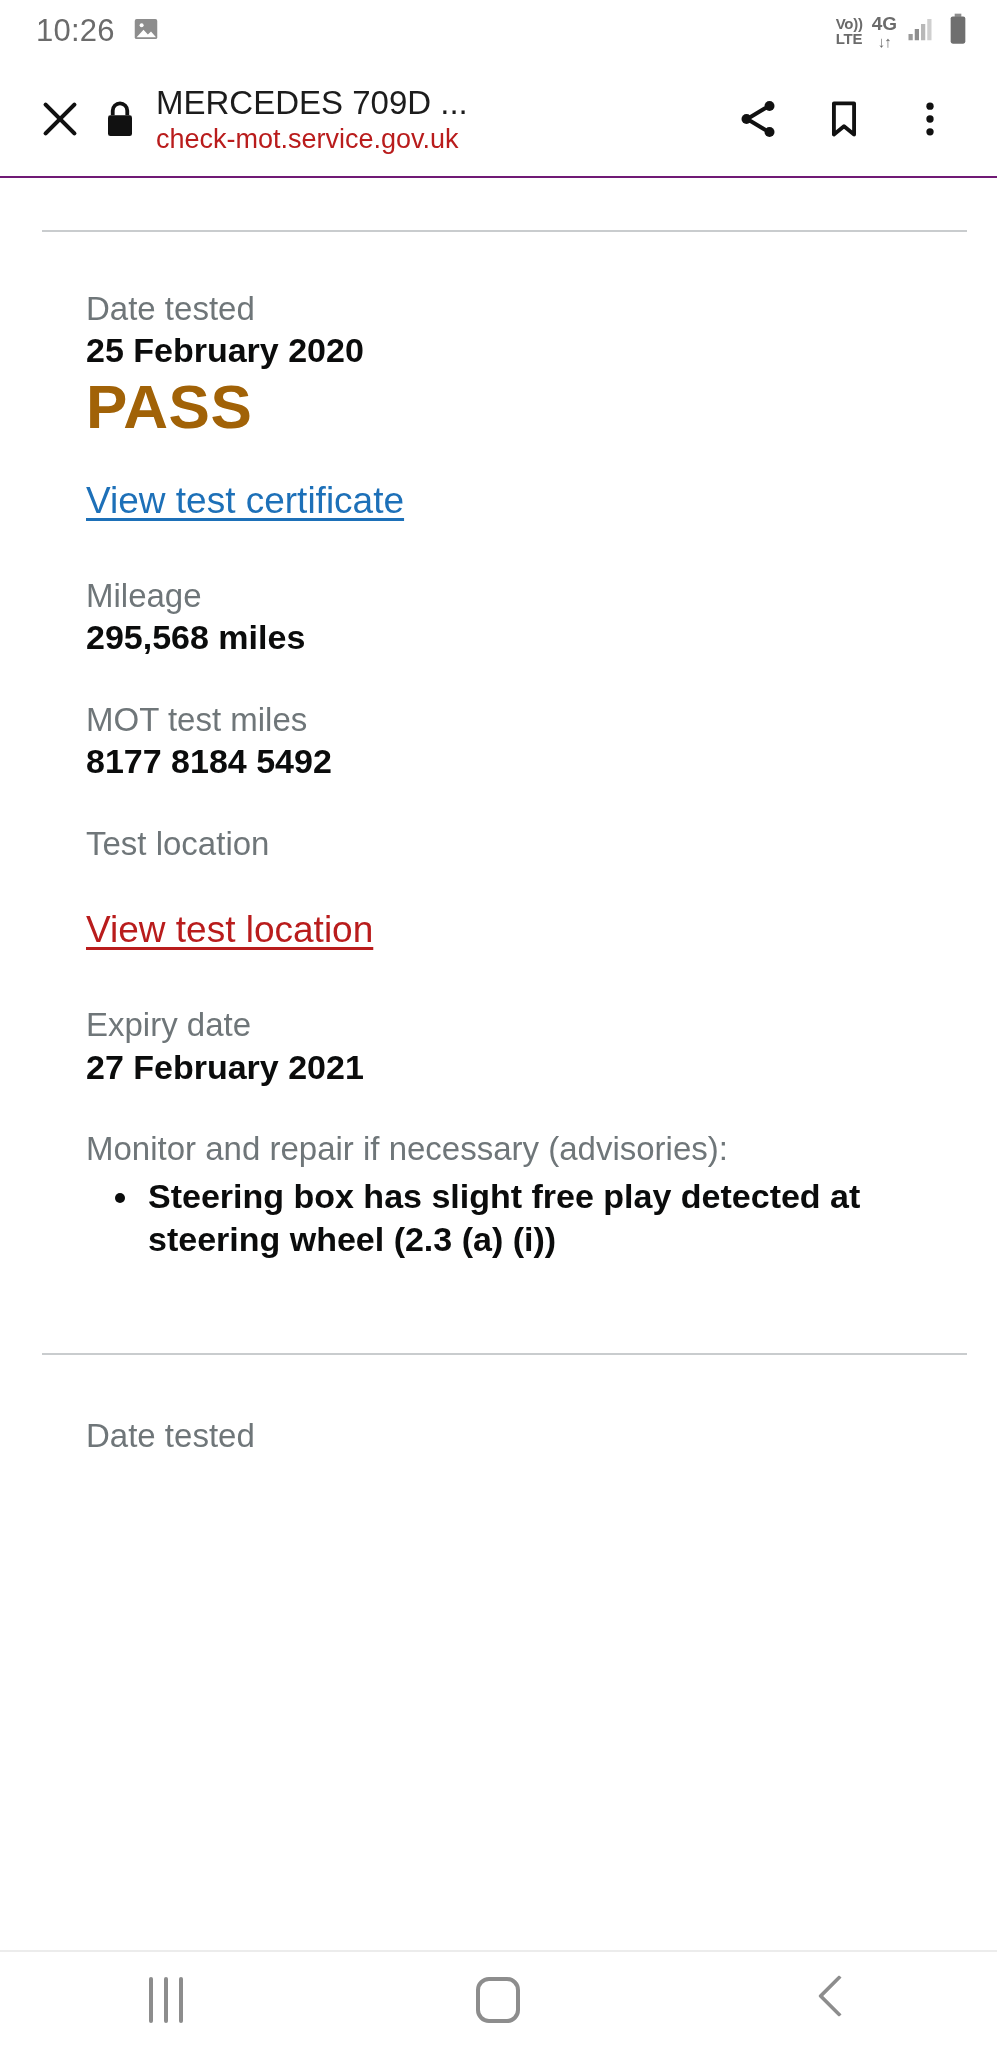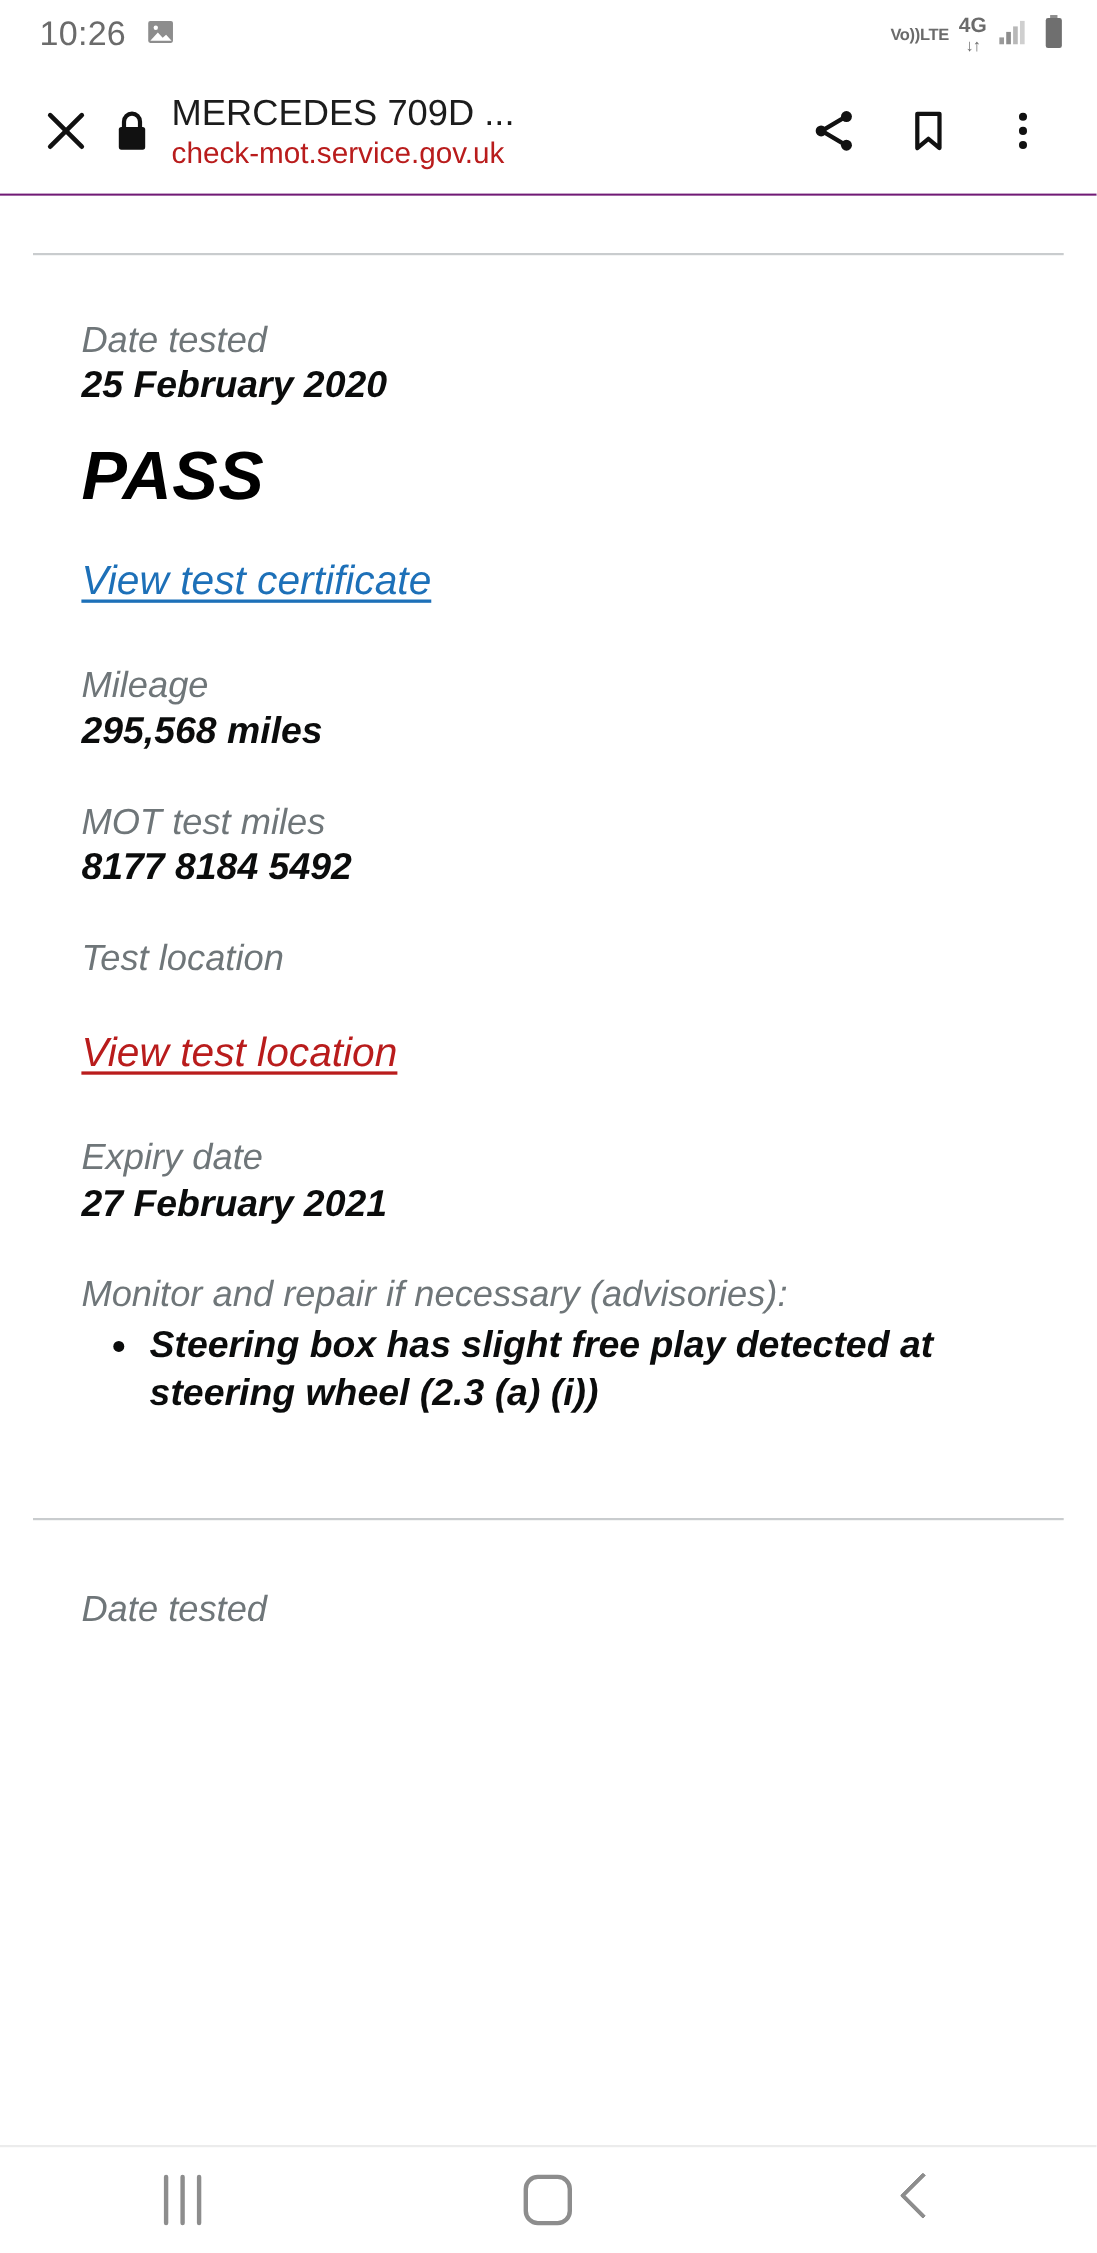--- a/index.html
+++ b/index.html
@@ -15,21 +15,21 @@
   
   .statusbar {
     height:62px; flex:0 0 62px;
     display:flex; align-items:center;
     padding:0 26px 0 36px;
     background:#fff;
   }
   .sb-left { display:flex; align-items:center; gap:16px; }
   .sb-clock { font-size:31px; color:#6b6b6b; letter-spacing:0.2px; font-weight:400; }
   .sb-right { margin-left:auto; display:flex; align-items:center; gap:9px; }
-  .volte { display:flex; justify-content:center; line-height:1.0; color:#6b6b6b; font-weight:700; }
+  .volte { display:flex; flex-direction:column; justify-content:center; line-height:1.0; color:#6b6b6b; font-weight:700; }
   .volte span { font-size:15px; letter-spacing:-0.3px; }
   .net4g { display:flex; flex-direction:column; align-items:center; line-height:1.0; color:#6b6b6b; font-weight:700; }
   .net4g .g4 { font-size:19px; }
   .net4g .arrows { font-size:15px; letter-spacing:-1px; margin-top:1px; }
 
   
   .browserbar {
     flex:0 0 116px; height:116px;
     display:flex; align-items:center;
     padding:0 26px 0 28px;
@@ -38,21 +38,21 @@
   }
   .bb-close { width:64px; height:64px; display:flex; align-items:center; justify-content:center; flex:0 0 auto; }
   .bb-lock  { width:56px; height:64px; display:flex; align-items:center; justify-content:center; flex:0 0 auto; }
   .bb-titles { flex:1 1 auto; min-width:0; padding-left:8px; display:flex; flex-direction:column; justify-content:center; gap:2px; }
   .bb-title { font-size:33px; color:#1c1c1c; white-space:nowrap; overflow:hidden; text-overflow:clip; letter-spacing:0px; }
   .bb-url   { font-size:27px; color:#b91c1c; white-space:nowrap; overflow:hidden; }
   .bb-actions { display:flex; align-items:center; gap:4px; flex:0 0 auto; }
   .bb-btn { width:82px; height:82px; display:flex; align-items:center; justify-content:center; }
 
   
-  .content { flex:1 1 auto; position:relative; background:#fff; overflow:hidden; padding:0 0 0 0;font-style:italic; }
+  .content { flex:1 1 auto; position:relative; background:#fff; overflow:hidden; padding:0 0 0 12px; }
   .hr-top { height:2px; background:#c9ccce; margin:52px 30px 0 30px; }
 
   .block { padding:0 30px 0 74px; }
 
   .label { font-size:33px; color:#6f7679; line-height:1.25; font-weight:400; }
   .value { font-size:34px; color:#0b0c0c; font-weight:700; line-height:1.25; }
 
   .pass {
     font-size:62px; font-weight:700; line-height:1.05;
     letter-spacing:0.5px;
@@ -186,21 +186,21 @@
 
     <div class="hr-top"></div>
 
     <div class="sp-56"></div>
 
     <div class="block">
 
       <div class="label">Date tested</div>
       <div class="value">25 February 2020</div>
 
-      <div class="pass" style="color:#000000; margin-top:29px;">PASS</div>
+      <div class="pass" style="color:#a16207; margin-top:2px;">PASS</div>
 
       <div class="sp-40"></div>
 
       <a class="link" style="color:#1d70b8;">View test certificate</a>
 
       <div class="sp-52"></div>
 
       <div class="label">Mileage</div>
       <div class="value">295,568 miles</div>
 

